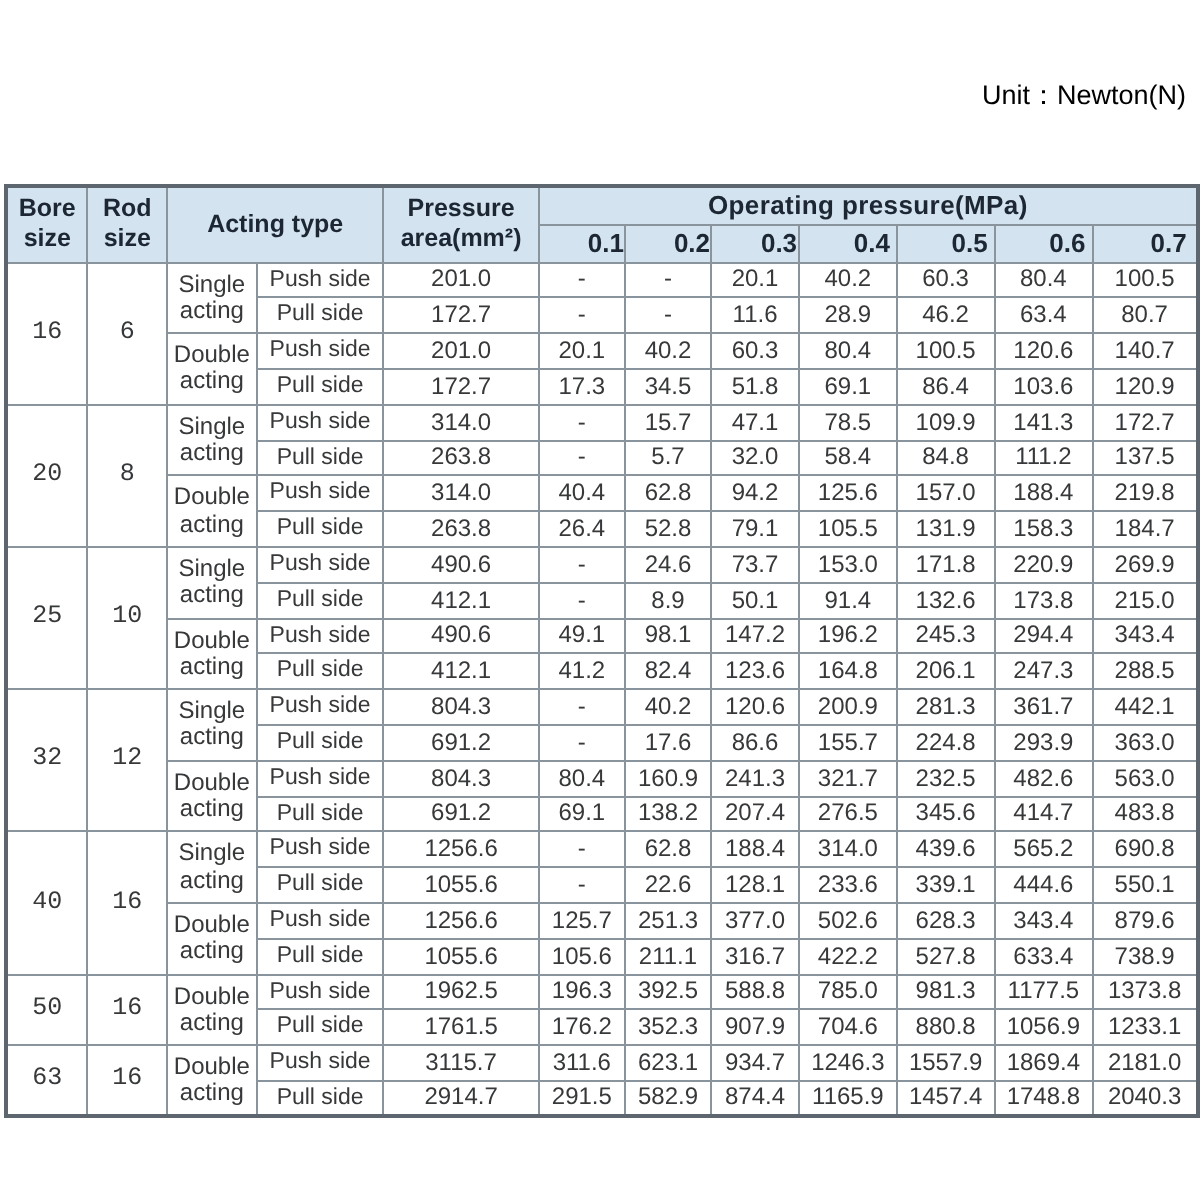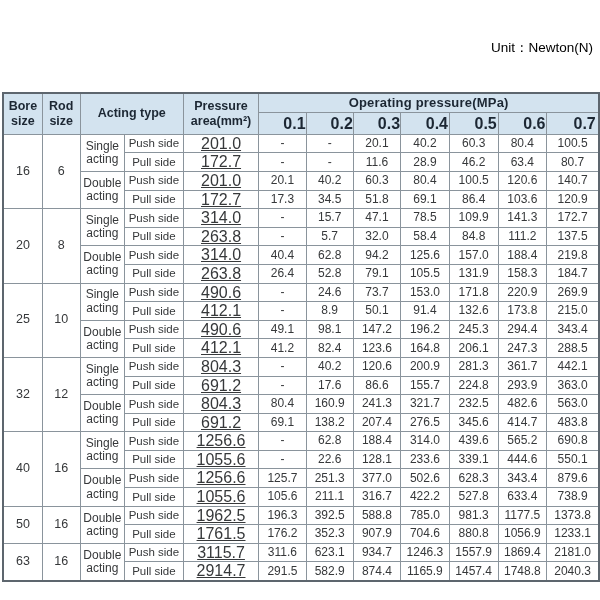--- a/index.html
+++ b/index.html
@@ -34,35 +34,35 @@
   }
   thead th {
     background: var(--header-bg, #d3e3ef);
     color: var(--header-text, #1c2733);
     font-weight: bold;
     font-size: 12.5px;
     line-height: 1.2;
     padding: 1px 0;
   }
   th.op-header { font-size: 13px; height: 19px; letter-spacing: 0.2px; }
-  th.p-tick   { font-size: 16px; height: 19px; padding-left: 24px; }
+  th.p-tick   { font-size: 13px; height: 19px; padding-left: 24px; }
   .pre { white-space: pre-line; }
 
   tbody td {
     font-size: 12px;
     color: var(--data-text, #36383a);
     height: 17.8px;
     line-height: 1.1;
     padding: 0 1px;
     background: #ffffff;
   }
-  td.bore, td.rod { font-size: 12.5px; }
+  td.bore, td.rod { font-size: 12.5px; font-family: Liberation Mono, monospace; }
   td.acting { font-size: 12px; white-space: pre-line; }
   td.side   { font-size: 11.5px; }
-  td.area   { font-size: 16px; text-decoration: underline; }
+  td.area   { font-size: 12px; }
   td.val    { font-size: 12px; }
 </style>
 </head>
 <body>
 
 <div class="unit-label">Unit：Newton(N)</div>
 
 <table class="force-table">
   <colgroup>
     <col style="width:41px">

